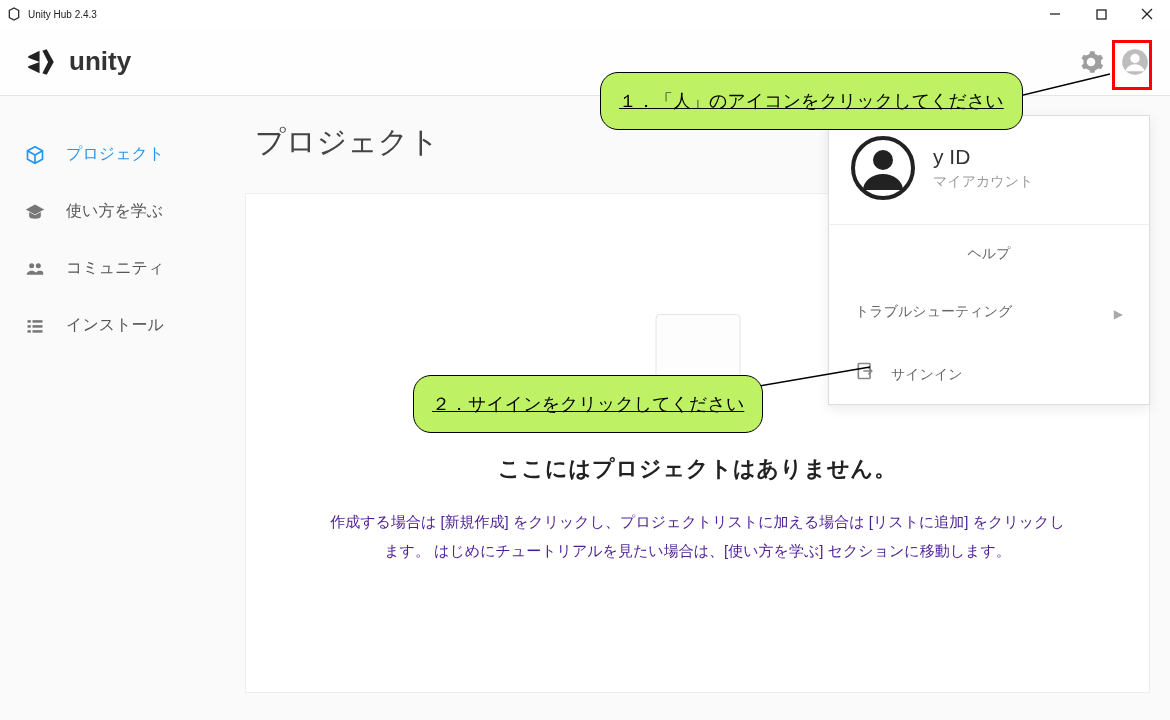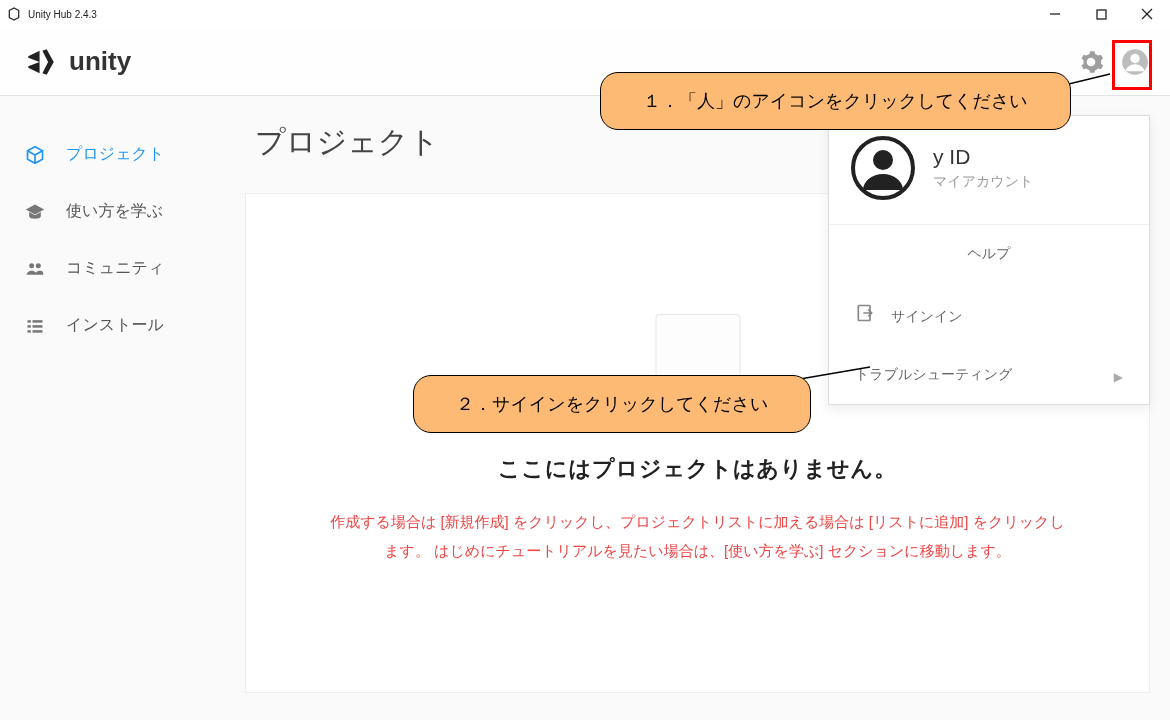--- a/index.html
+++ b/index.html
@@ -111,21 +111,21 @@
       text-align: center;
       font-size: 22px;
       font-weight: bold;
       color: #222;
       margin-top: 200px;
       letter-spacing: 1px;
     }
     .empty-desc {
       text-align: center;
       font-size: 15px;
-      color: #ef4444;
+      color: #4c1d95;
       line-height: 1.9;
       margin-top: 24px;
       padding: 0 80px;
     }
 
     
     .dropdown {
       position: absolute;
       right: 20px;
       top: 115px;
@@ -156,28 +156,29 @@
       gap: 16px;
       cursor: pointer;
     }
     .dd-item.center { justify-content: center; }
     .dd-item .chev { margin-left: auto; color:#aaa; font-size:12px;}
     .dd-signin-icon { color:#888; }
 
     
     .callout {
       position: absolute;
-      background: #fdba74;
+      background: #bef264;
       border: 1.5px solid #000;
       border-radius: 18px;
-      padding: 16px 42px;
+      padding: 16px 18px;
       font-size: 18px;
       color: #000;
       z-index: 20;
       white-space: nowrap;
+      text-decoration: underline;
     }
     .callout-line {
       position: absolute;
       background: transparent;
       z-index: 19;
       pointer-events: none;
     }
   </style>
 </head>
 <body>
@@ -295,33 +296,33 @@
       <path d="M12 54 a20 16 0 0 1 40 0" fill="#222"></path>
     </svg>
     <div>
       <div class="dd-title">y ID</div>
       <div class="dd-sub">マイアカウント</div>
     </div>
   </div>
   <div class="dd-item center">
     <span>ヘルプ</span>
   </div>
+  <div class="dd-item center">
+    <span>トラブルシューティング</span>
+    <span class="chev">▶</span>
+  </div>
   <div class="dd-item">
     <span class="dd-signin-icon">
       <svg width="20" height="20" viewBox="0 0 24 24" fill="none" stroke="currentColor" stroke-width="2">
           <rect x="4" y="3" width="14" height="18" rx="1"></rect>
           <path d="M10 12 h10 M16 8 l4 4 -4 4"></path>
         </svg>
     </span>
     <span>サインイン</span>
   </div>
-  <div class="dd-item center">
-    <span>トラブルシューティング</span>
-    <span class="chev">▶</span>
-  </div>
 </div>
 
 <div class="red-box" style="left:1112px; top:40px; width:40px; height:50px;"></div>
 <div class="red-box" style="left:866px; top:338px; width:250px; height:66px;"></div>
 
 <div class="callout" style="left:600px; top:72px;">１．「人」のアイコンをクリックしてください</div>
 <svg class="callout-line" style="left:1015px; top:72px; width:100px; height:30px;">
   <line x1="0" y1="25" x2="95" y2="2" stroke="#000" stroke-width="1.5"></line>
 </svg>
 

